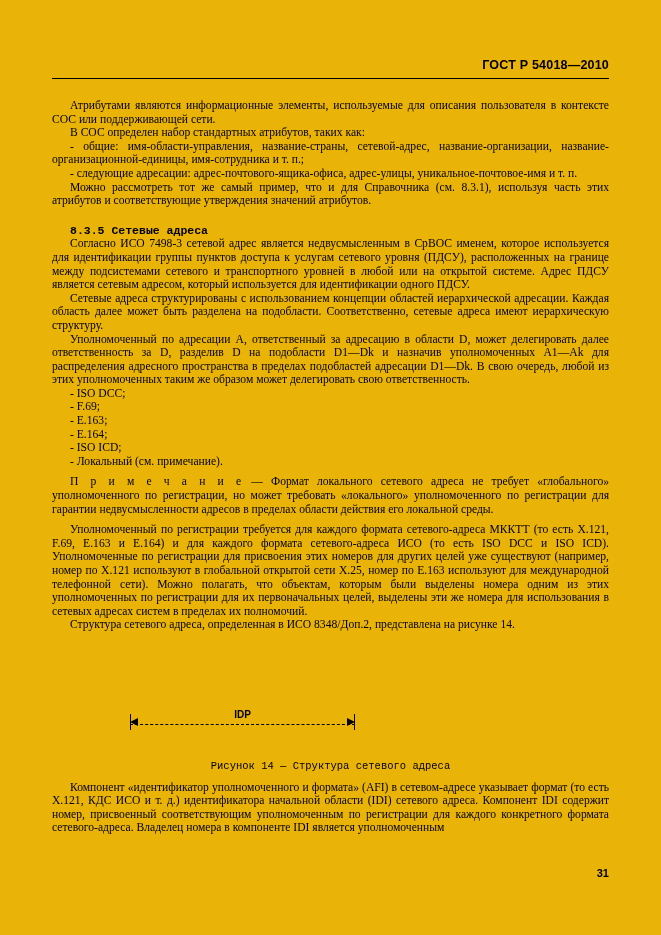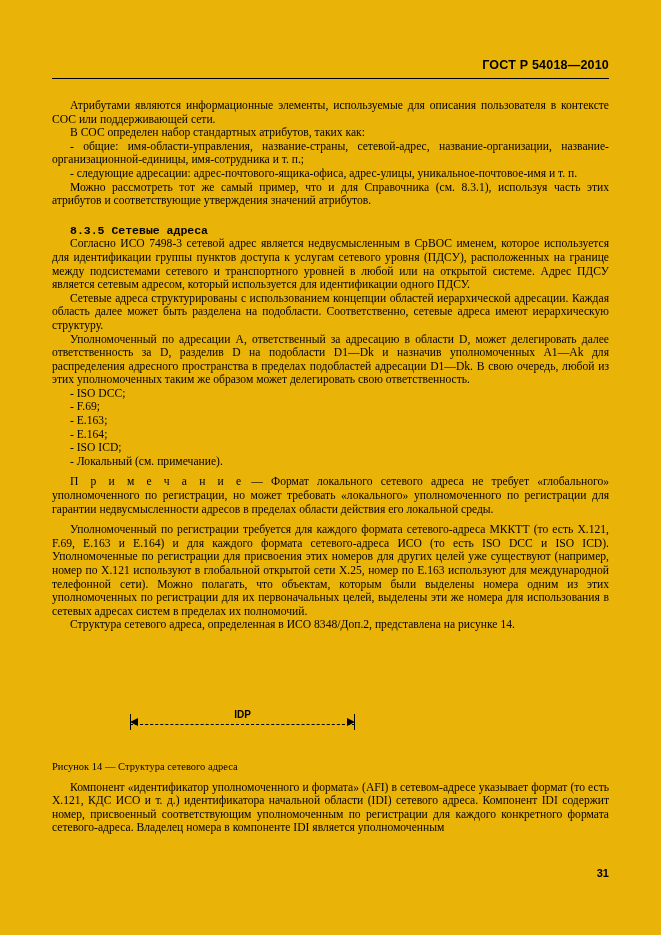--- a/index.html
+++ b/index.html
@@ -151,23 +151,25 @@
   }
   .fig-arrow .tick-l, .fig-arrow .tick-r {
     position: absolute;
     top: 6px;
     height: 16px;
     border-left: 1.4px solid #000;
   }
   .fig-arrow .tick-l { left: 0; }
   .fig-arrow .tick-r { right: 0; }
   .fig-caption {
+    text-align: center;
     font-size: 10.5px;
     text-indent: 0;
     margin-top: 6px;
+    font-family: Liberation Mono, monospace;
   }
   .footer-page {
     position: absolute;
     bottom: 56px;
     right: 52px;
     font-family: "Liberation Sans", sans-serif;
     font-size: 11px;
     font-weight: bold;
   }
 </style>

